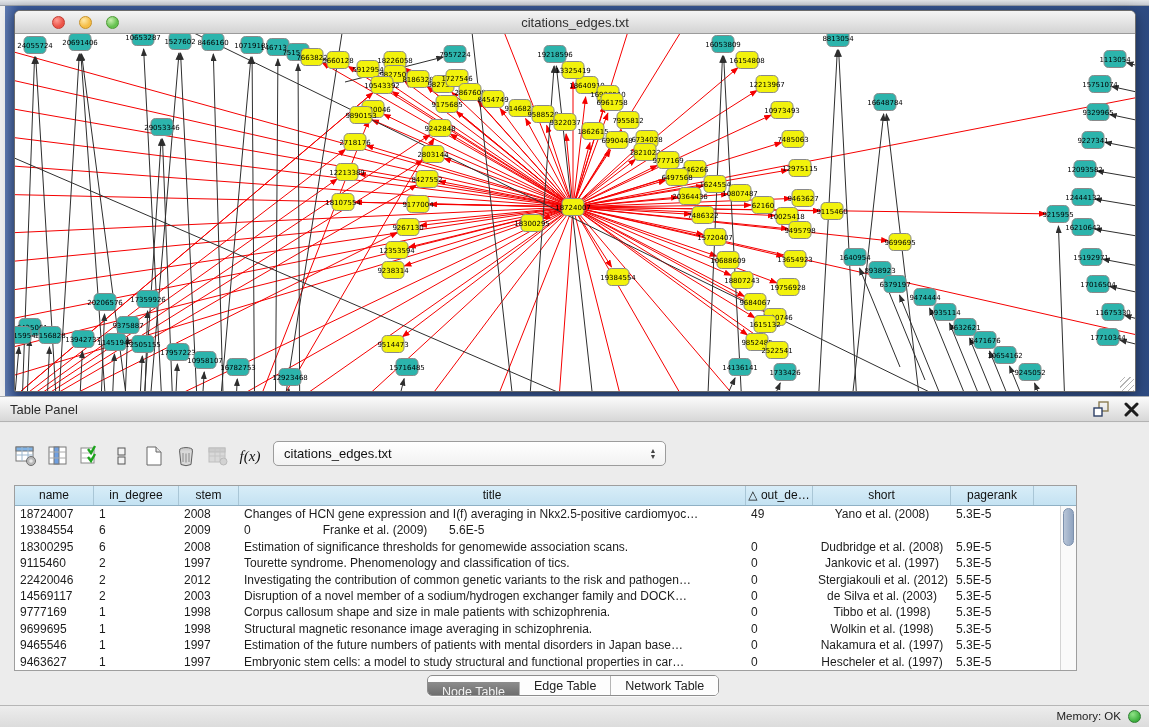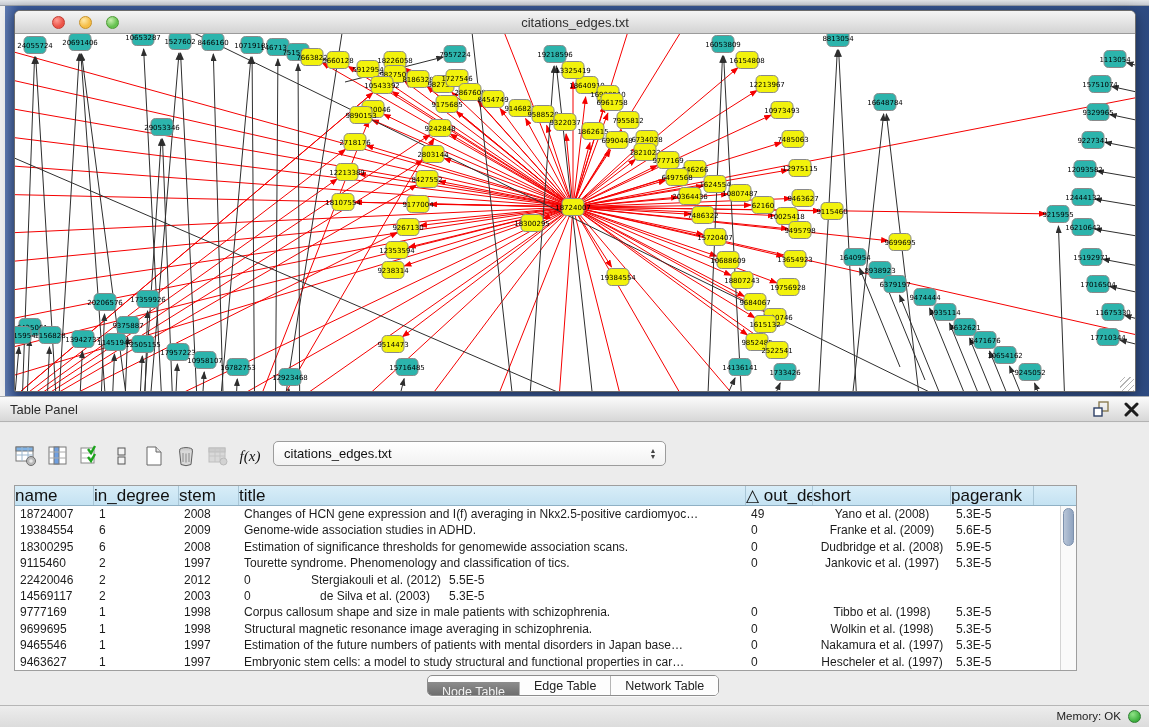--- a/index.html
+++ b/index.html
@@ -40,21 +40,21 @@
   .fx { font-family:Liberation Serif, serif; font-style:italic; font-size:15px; color:#111; }
   .combo { position:absolute; left:273px; top:18px; width:393px; height:25px; background:linear-gradient(180deg,#ffffff,#f2f2f2);
     border:1px solid #9c9c9c; border-radius:5px; font-size:13px; color:#111; line-height:23px; padding-left:10px; }
   .combo .steppers { position:absolute; right:6px; top:2px; width:12px; height:19px; display:flex; flex-direction:column;
     align-items:center; justify-content:center; color:#444; }
   .combo .steppers span { font-size:7px; line-height:6px; }
 
   
   .table-wrap { position:absolute; left:14px; top:62px; width:1063px; height:186px; background:#fff; border:1px solid #9e9e9e; }
   .thead { display:flex; height:20px; background:linear-gradient(180deg,#d8edf8,#c4e2f2); border-bottom:1px solid #8fb0c4; }
-  .th { font-size:17px; color:#111; line-height:19px; border-right:1px solid #a9c6d6;
+  .th { font-size:12px; color:#111; text-align:center; line-height:19px; border-right:1px solid #a9c6d6;
     overflow:hidden; white-space:nowrap; }
   .tbody { position:absolute; left:0; top:20px; right:16px; bottom:0; overflow:hidden; }
   .tr { display:flex; height:16.4px; }
   .td { font-size:12px; color:#1c1c1c; line-height:16px; white-space:nowrap; overflow:hidden; padding:0 5px; }
   .vscroll { position:absolute; right:0; top:20px; width:16px; bottom:0; background:#fafafa; border-left:1px solid #d4d4d4; }
   .vthumb { position:absolute; left:2px; top:2px; width:11px; height:38px; border-radius:6px;
     background:linear-gradient(90deg,#b9c6d8,#8fa3bf); border:1px solid #7c90ac; }
 
   
   .seg-group { position:absolute; left:427px; top:252px; height:21px; display:flex;
@@ -841,21 +841,20 @@
             <div class="td" style="width: 60px; text-align: left;">2008</div>
             <div class="td" style="width: 507px; text-align: left;">Changes of HCN gene expression and I(f) averaging in Nkx2.5-positive cardiomyoc…</div>
             <div class="td" style="width: 67px; text-align: left;">49</div>
             <div class="td" style="width: 138px; text-align: center;">Yano et al. (2008)</div>
             <div class="td" style="width: 83px; text-align: left;">5.3E-5</div>
           </div>
           <div class="tr">
             <div class="td" style="width: 79px; text-align: left;">19384554</div>
             <div class="td" style="width: 85px; text-align: left;">6</div>
             <div class="td" style="width: 60px; text-align: left;">2009</div>
-            <div class="td" style="width: 507px; text-align: left;">Genome-wide association studies in ADHD.</div>
             <div class="td" style="width: 67px; text-align: left;">0</div>
             <div class="td" style="width: 138px; text-align: center;">Franke et al. (2009)</div>
             <div class="td" style="width: 83px; text-align: left;">5.6E-5</div>
           </div>
           <div class="tr">
             <div class="td" style="width: 79px; text-align: left;">18300295</div>
             <div class="td" style="width: 85px; text-align: left;">6</div>
             <div class="td" style="width: 60px; text-align: left;">2008</div>
             <div class="td" style="width: 507px; text-align: left;">Estimation of significance thresholds for genomewide association scans.</div>
             <div class="td" style="width: 67px; text-align: left;">0</div>
@@ -868,28 +867,30 @@
             <div class="td" style="width: 60px; text-align: left;">1997</div>
             <div class="td" style="width: 507px; text-align: left;">Tourette syndrome. Phenomenology and classification of tics.</div>
             <div class="td" style="width: 67px; text-align: left;">0</div>
             <div class="td" style="width: 138px; text-align: center;">Jankovic et al. (1997)</div>
             <div class="td" style="width: 83px; text-align: left;">5.3E-5</div>
           </div>
           <div class="tr">
             <div class="td" style="width: 79px; text-align: left;">22420046</div>
             <div class="td" style="width: 85px; text-align: left;">2</div>
             <div class="td" style="width: 60px; text-align: left;">2012</div>
+            <div class="td" style="width: 507px; text-align: left;">Investigating the contribution of common genetic variants to the risk and pathogen…</div>
             <div class="td" style="width: 67px; text-align: left;">0</div>
             <div class="td" style="width: 138px; text-align: center;">Stergiakouli et al. (2012)</div>
             <div class="td" style="width: 83px; text-align: left;">5.5E-5</div>
           </div>
           <div class="tr">
             <div class="td" style="width: 79px; text-align: left;">14569117</div>
             <div class="td" style="width: 85px; text-align: left;">2</div>
             <div class="td" style="width: 60px; text-align: left;">2003</div>
+            <div class="td" style="width: 507px; text-align: left;">Disruption of a novel member of a sodium/hydrogen exchanger family and DOCK…</div>
             <div class="td" style="width: 67px; text-align: left;">0</div>
             <div class="td" style="width: 138px; text-align: center;">de Silva et al. (2003)</div>
             <div class="td" style="width: 83px; text-align: left;">5.3E-5</div>
           </div>
           <div class="tr">
             <div class="td" style="width: 79px; text-align: left;">9777169</div>
             <div class="td" style="width: 85px; text-align: left;">1</div>
             <div class="td" style="width: 60px; text-align: left;">1998</div>
             <div class="td" style="width: 507px; text-align: left;">Corpus callosum shape and size in male patients with schizophrenia.</div>
             <div class="td" style="width: 67px; text-align: left;">0</div>

